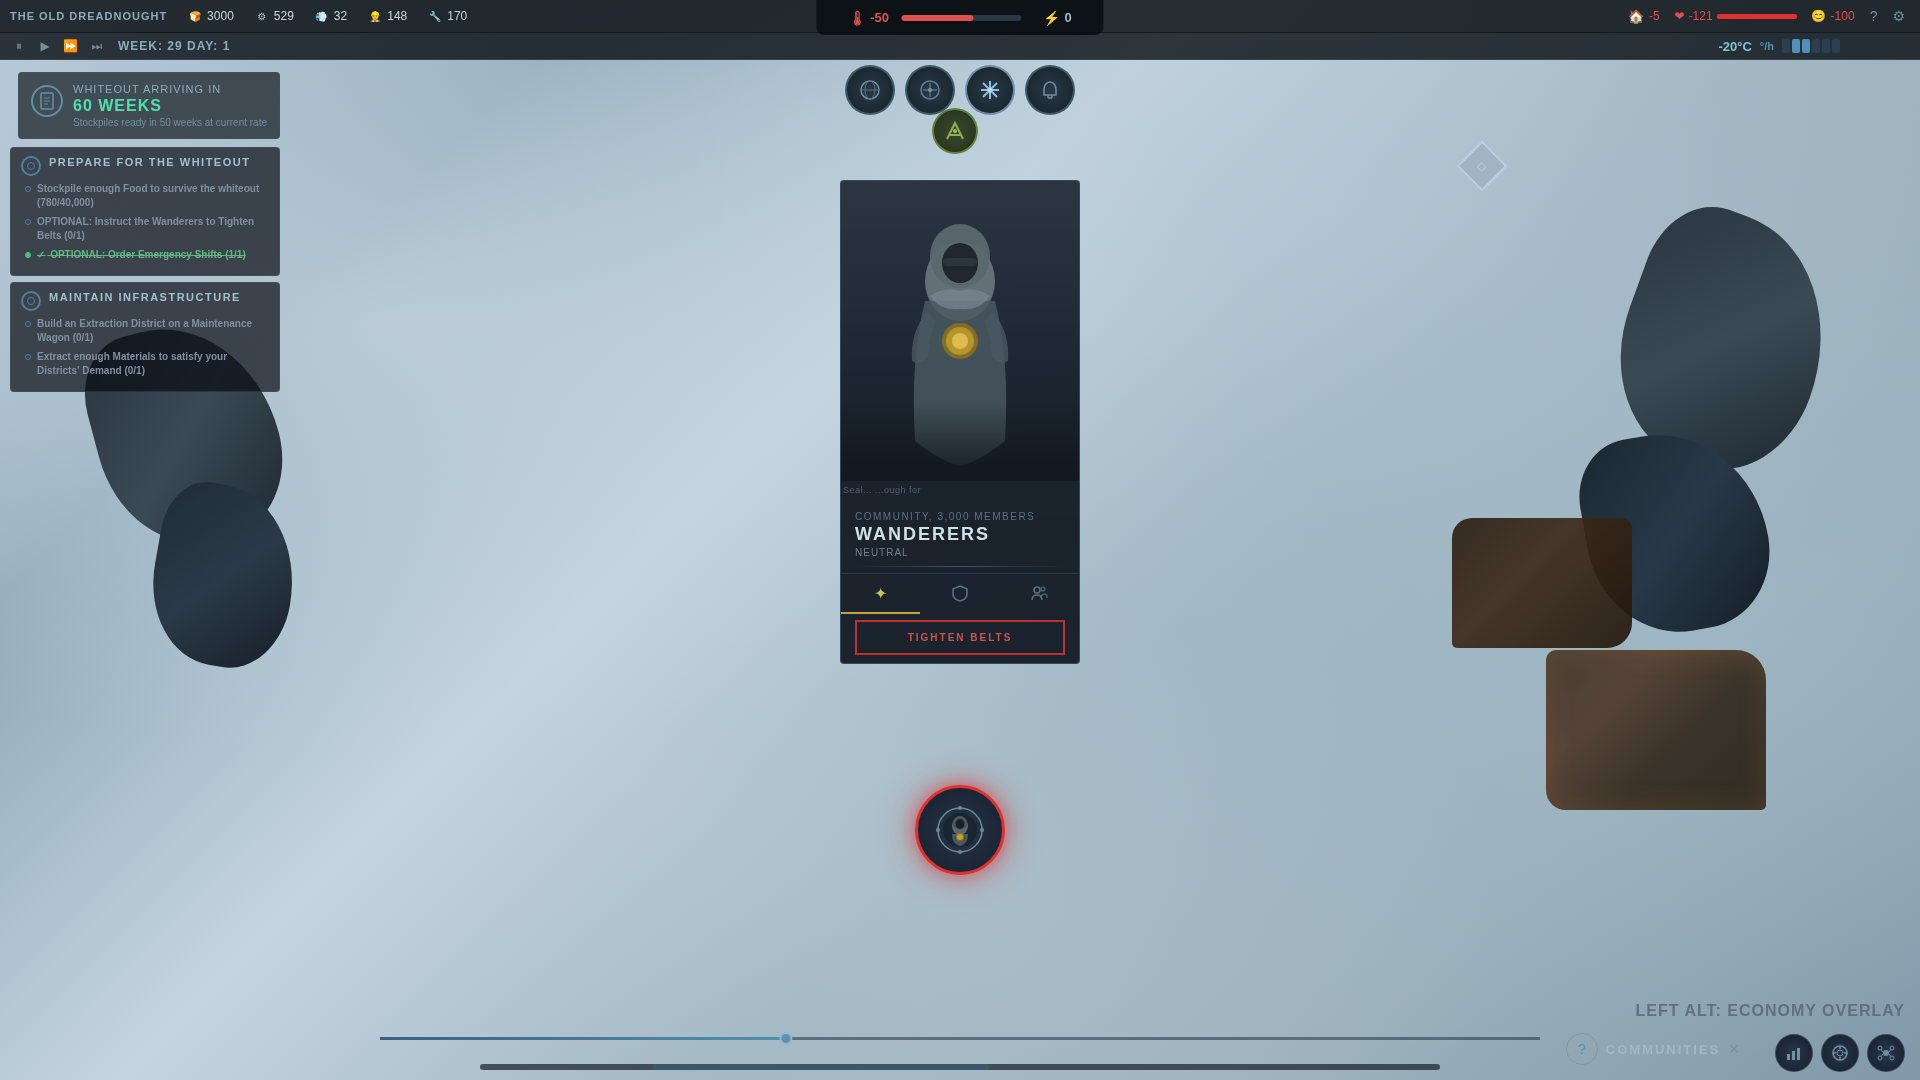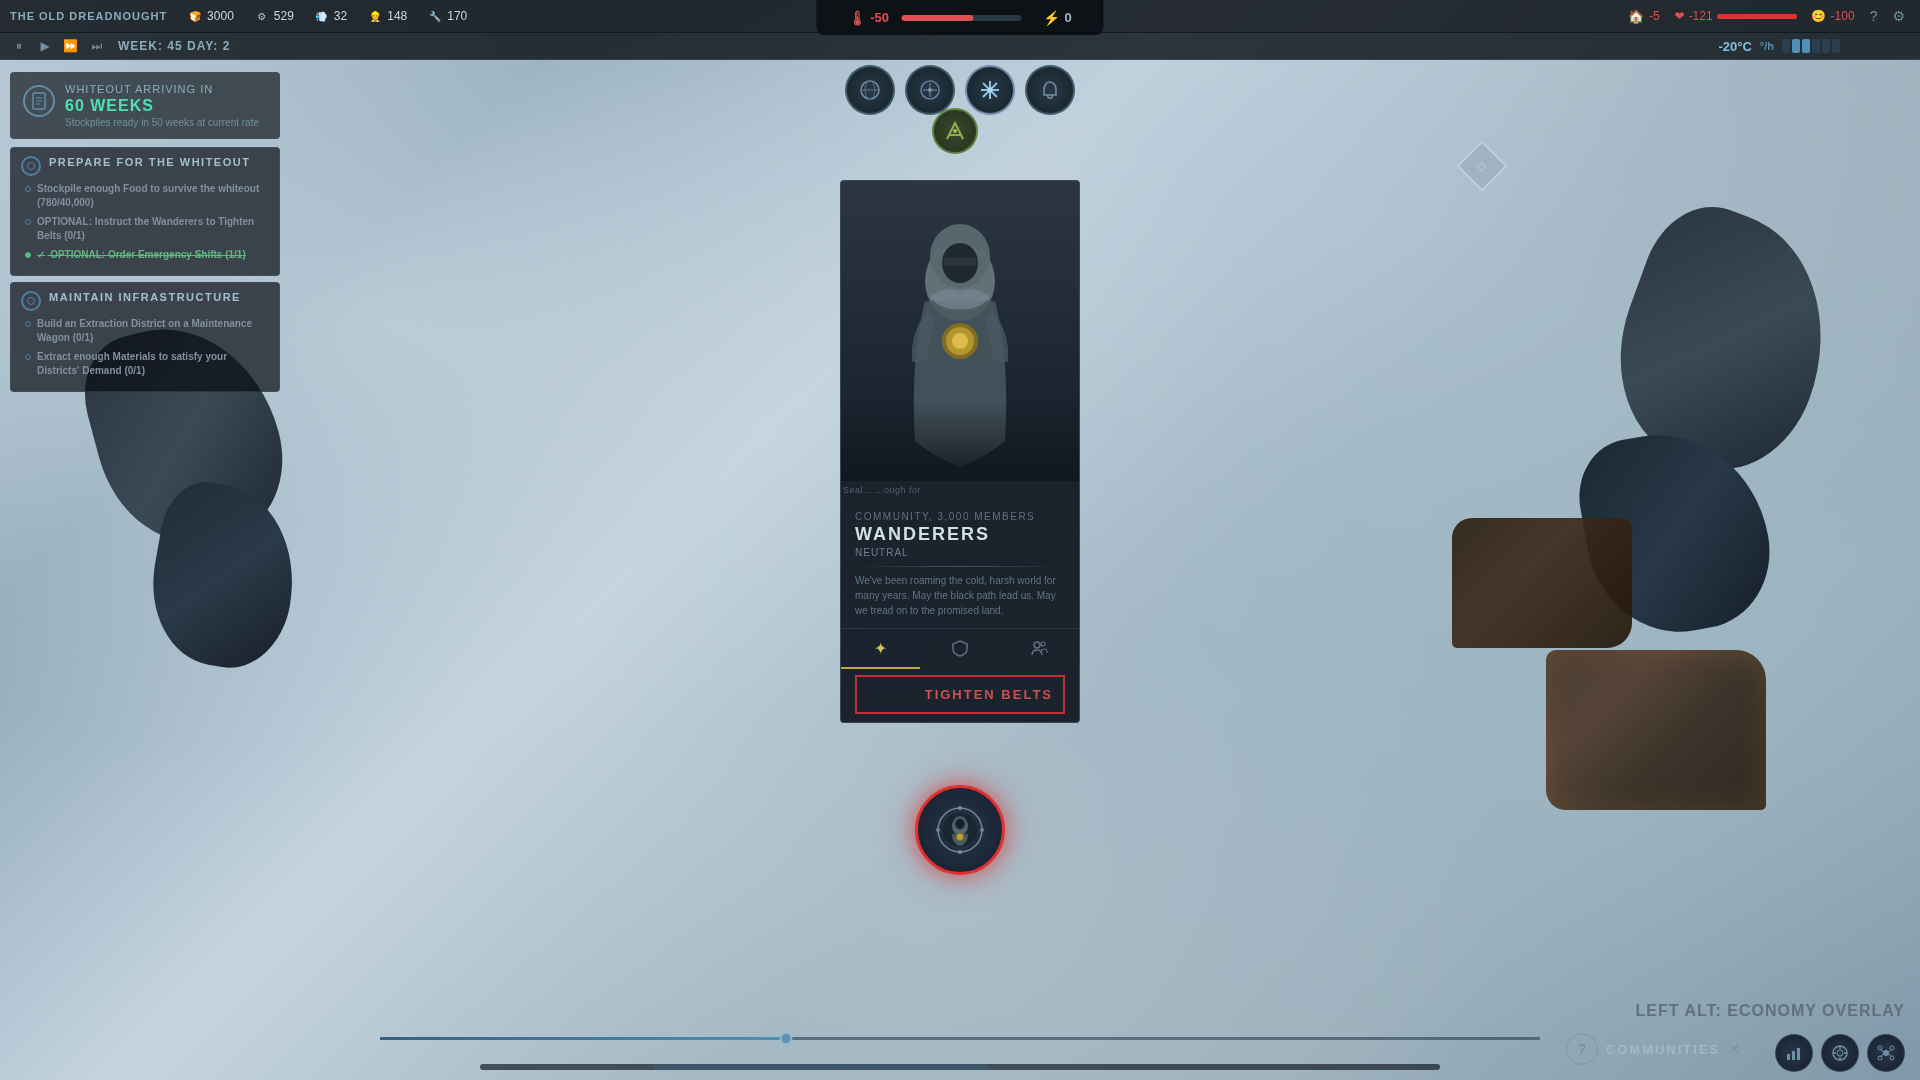--- a/index.html
+++ b/index.html
@@ -245,20 +245,21 @@
 
     .whiteout-alert {
       background: rgba(10,15,22,0.75);
       border: 1px solid rgba(80,110,140,0.4);
       border-radius: 4px;
       padding: 10px 12px;
       margin-bottom: 8px;
       display: flex;
       align-items: flex-start;
       gap: 10px;
+      margin-left: 8px;
     }
 
     .alert-icon {
       width: 32px;
       height: 32px;
       border-radius: 50%;
       border: 2px solid #6090a8;
       display: flex;
       align-items: center;
       justify-content: center;
@@ -468,26 +469,26 @@
       color: #d0c060;
     }
 
     
     .tighten-belts-btn {
       width: 100%;
       padding: 10px;
       background: transparent;
       border: 2px solid #c03030;
       color: #d05050;
-      font-size: 13px;
+      font-size: 10px;
       font-weight: bold;
       letter-spacing: 2px;
       text-transform: uppercase;
       cursor: pointer;
-      text-align: right;
+      text-align: center;
       margin-top: 6px;
     }
 
     
     #bottom-circle {
       position: absolute;
       bottom: 205px;
       left: 50%;
       transform: translateX(-50%);
       width: 90px;
@@ -720,21 +721,21 @@
   </div>
 </div>
 
 <div id="time-bar">
   <div class="time-controls">
     <div class="time-btn">⏸</div>
     <div class="time-btn">▶</div>
     <div class="time-btn">⏩</div>
     <div class="time-btn">⏭</div>
   </div>
-  <span id="week-day">WEEK: 45  DAY: 2</span>
+  <span id="week-day">WEEK: 29  DAY: 1</span>
 </div>
 
 <div id="temperature">
   <span style="color:#80c0e0;font-size:13px;font-weight:bold;">-20°C</span>
   <span style="color:#5090b0;font-size:11px;">°/h</span>
   <div class="temp-bar-container">
     <div class="temp-tick"></div>
     <div class="temp-tick active"></div>
     <div class="temp-tick active"></div>
     <div class="temp-tick"></div>
@@ -889,21 +890,20 @@
     <span>Seal... ...ough for</span>
   </div>
 
   <div class="community-info">
     <div class="community-meta">COMMUNITY, 3,000 MEMBERS</div>
     <div class="community-name">WANDERERS</div>
     <div class="community-status">Neutral</div>
 
     <div class="community-divider"></div>
 
-    <div class="community-text-snippet">We've been roaming the cold, harsh world for many years. May the black path lead us. May we tread on to the promised land.</div>
 
     
     <div class="community-tabs">
       <div class="comm-tab active">✦</div>
       <div class="comm-tab">
         <svg width="18" height="18" viewBox="0 0 18 18">
           <path d="M9 2 L16 5 L16 10 Q16 15 9 17 Q2 15 2 10 L2 5 Z" fill="none" stroke="#607080" stroke-width="1.5"></path>
         </svg>
       </div>
       <div class="comm-tab">

